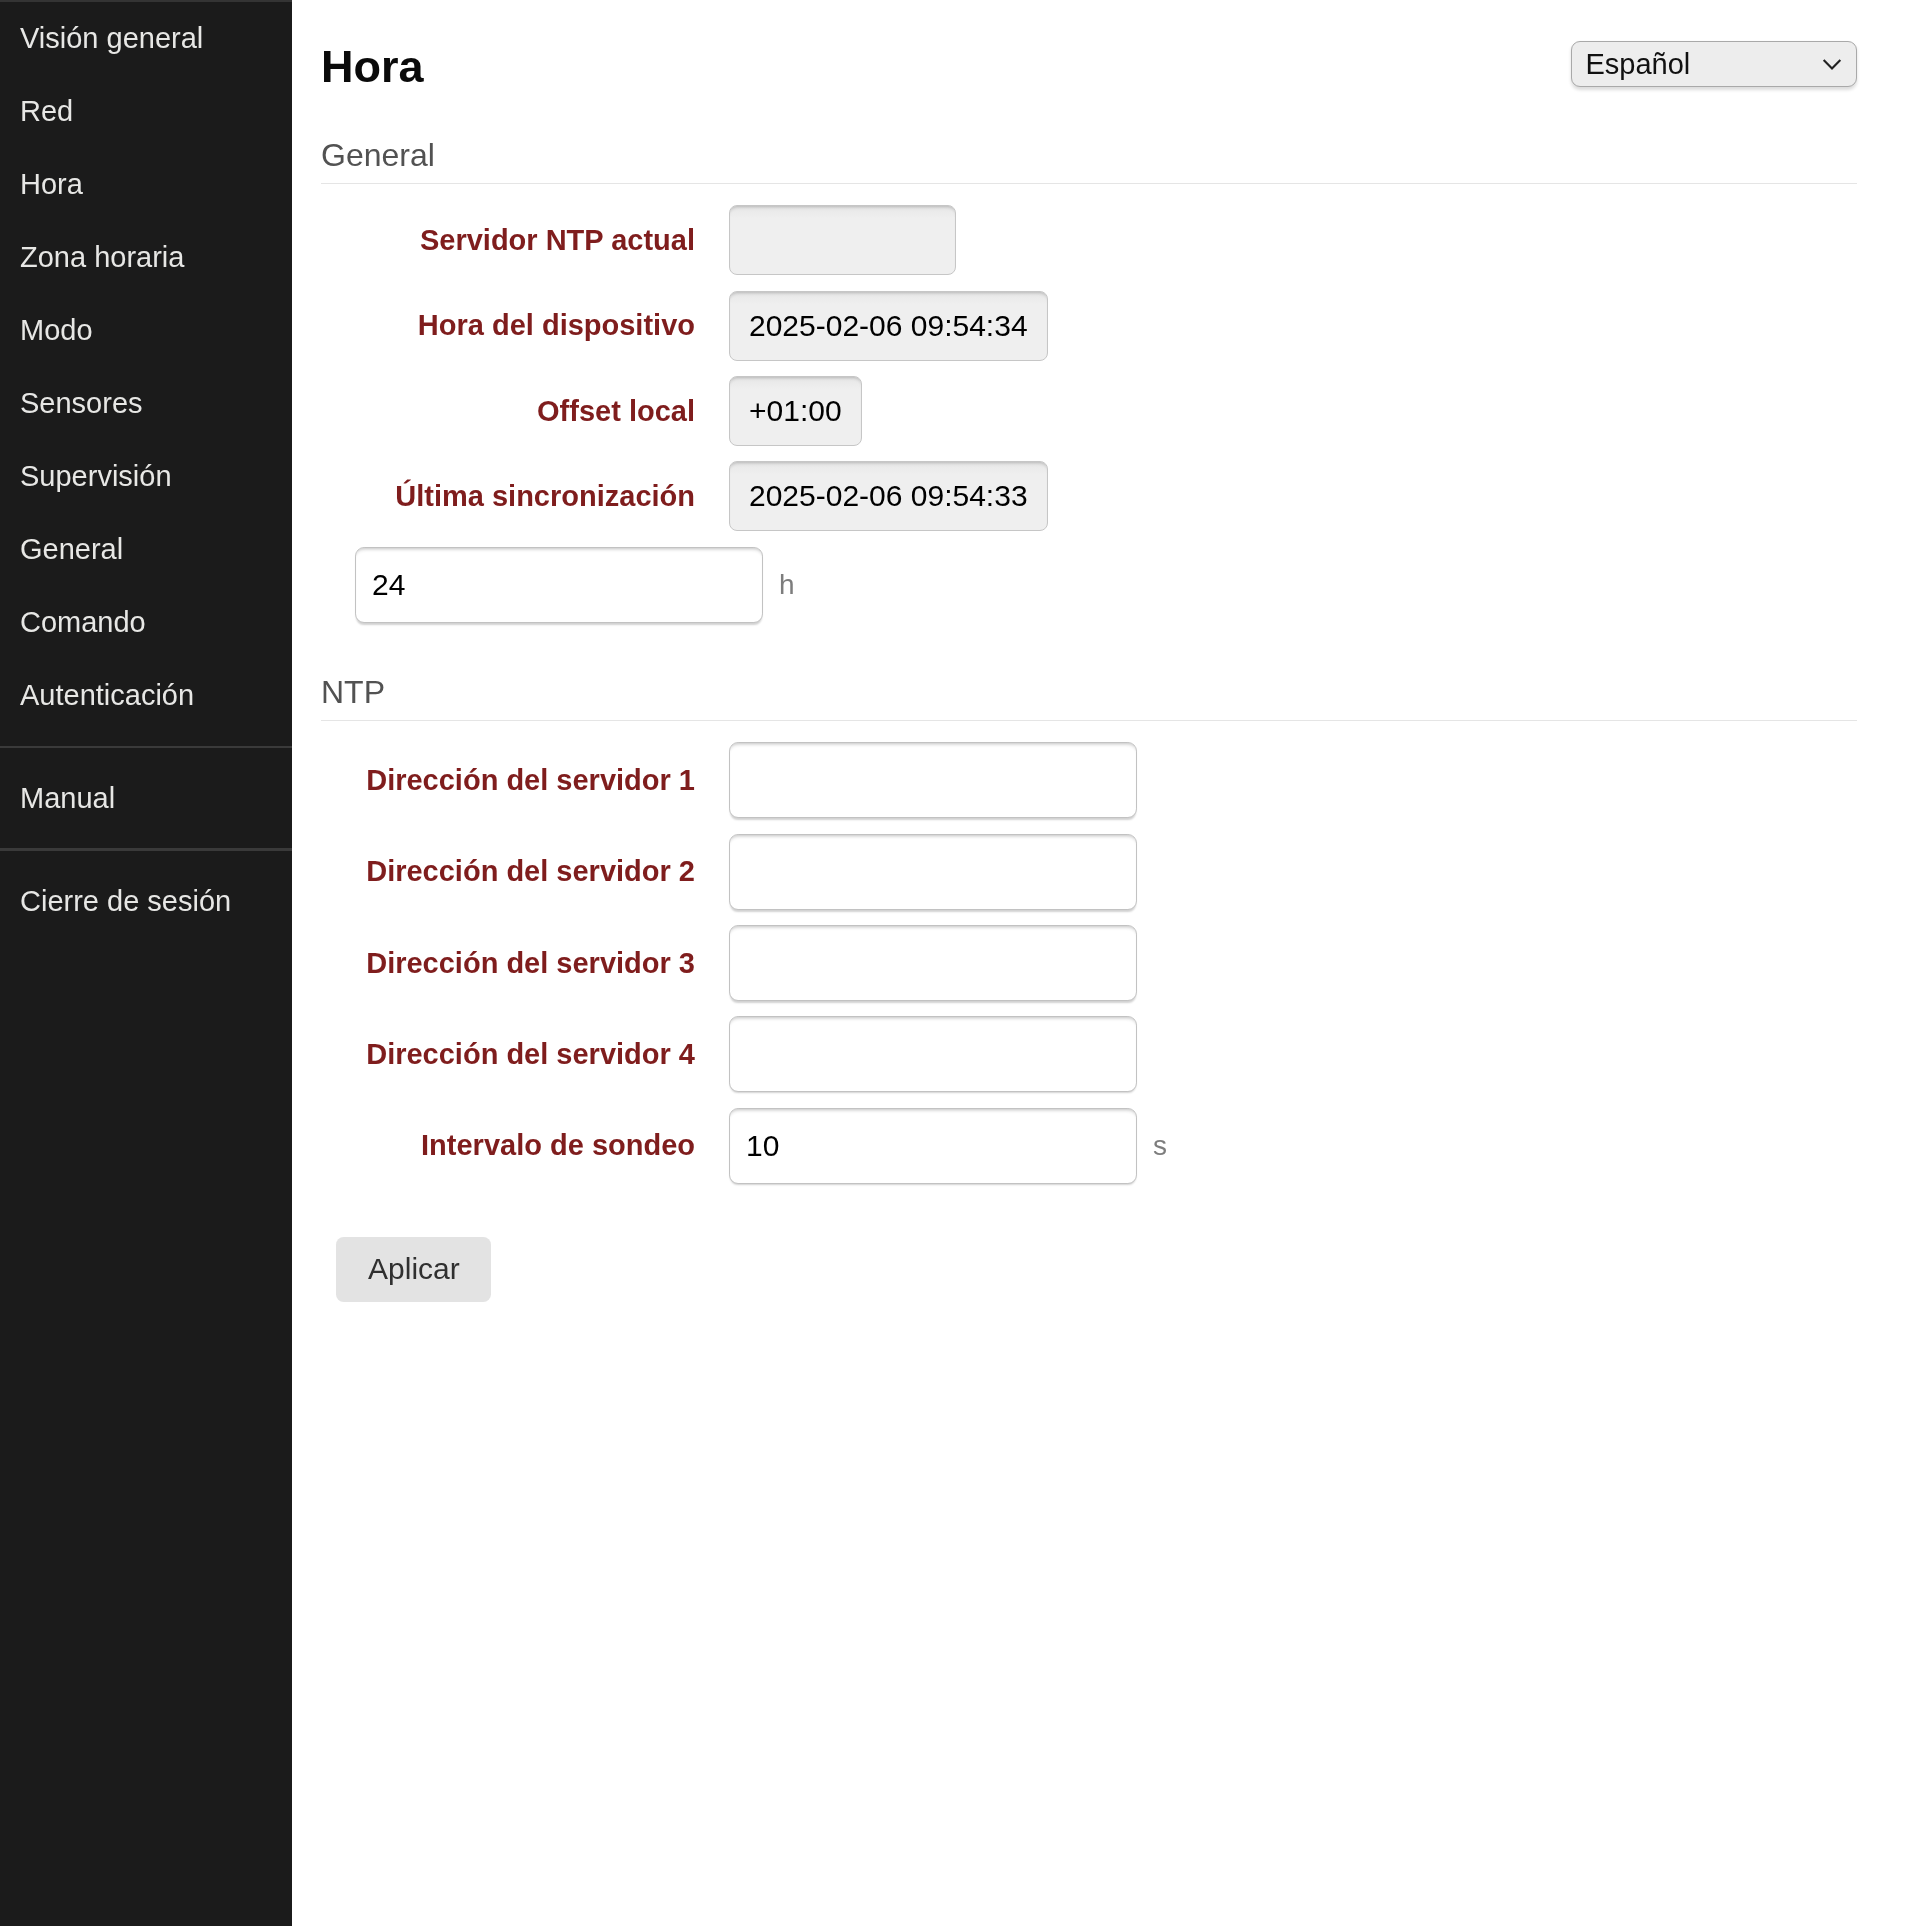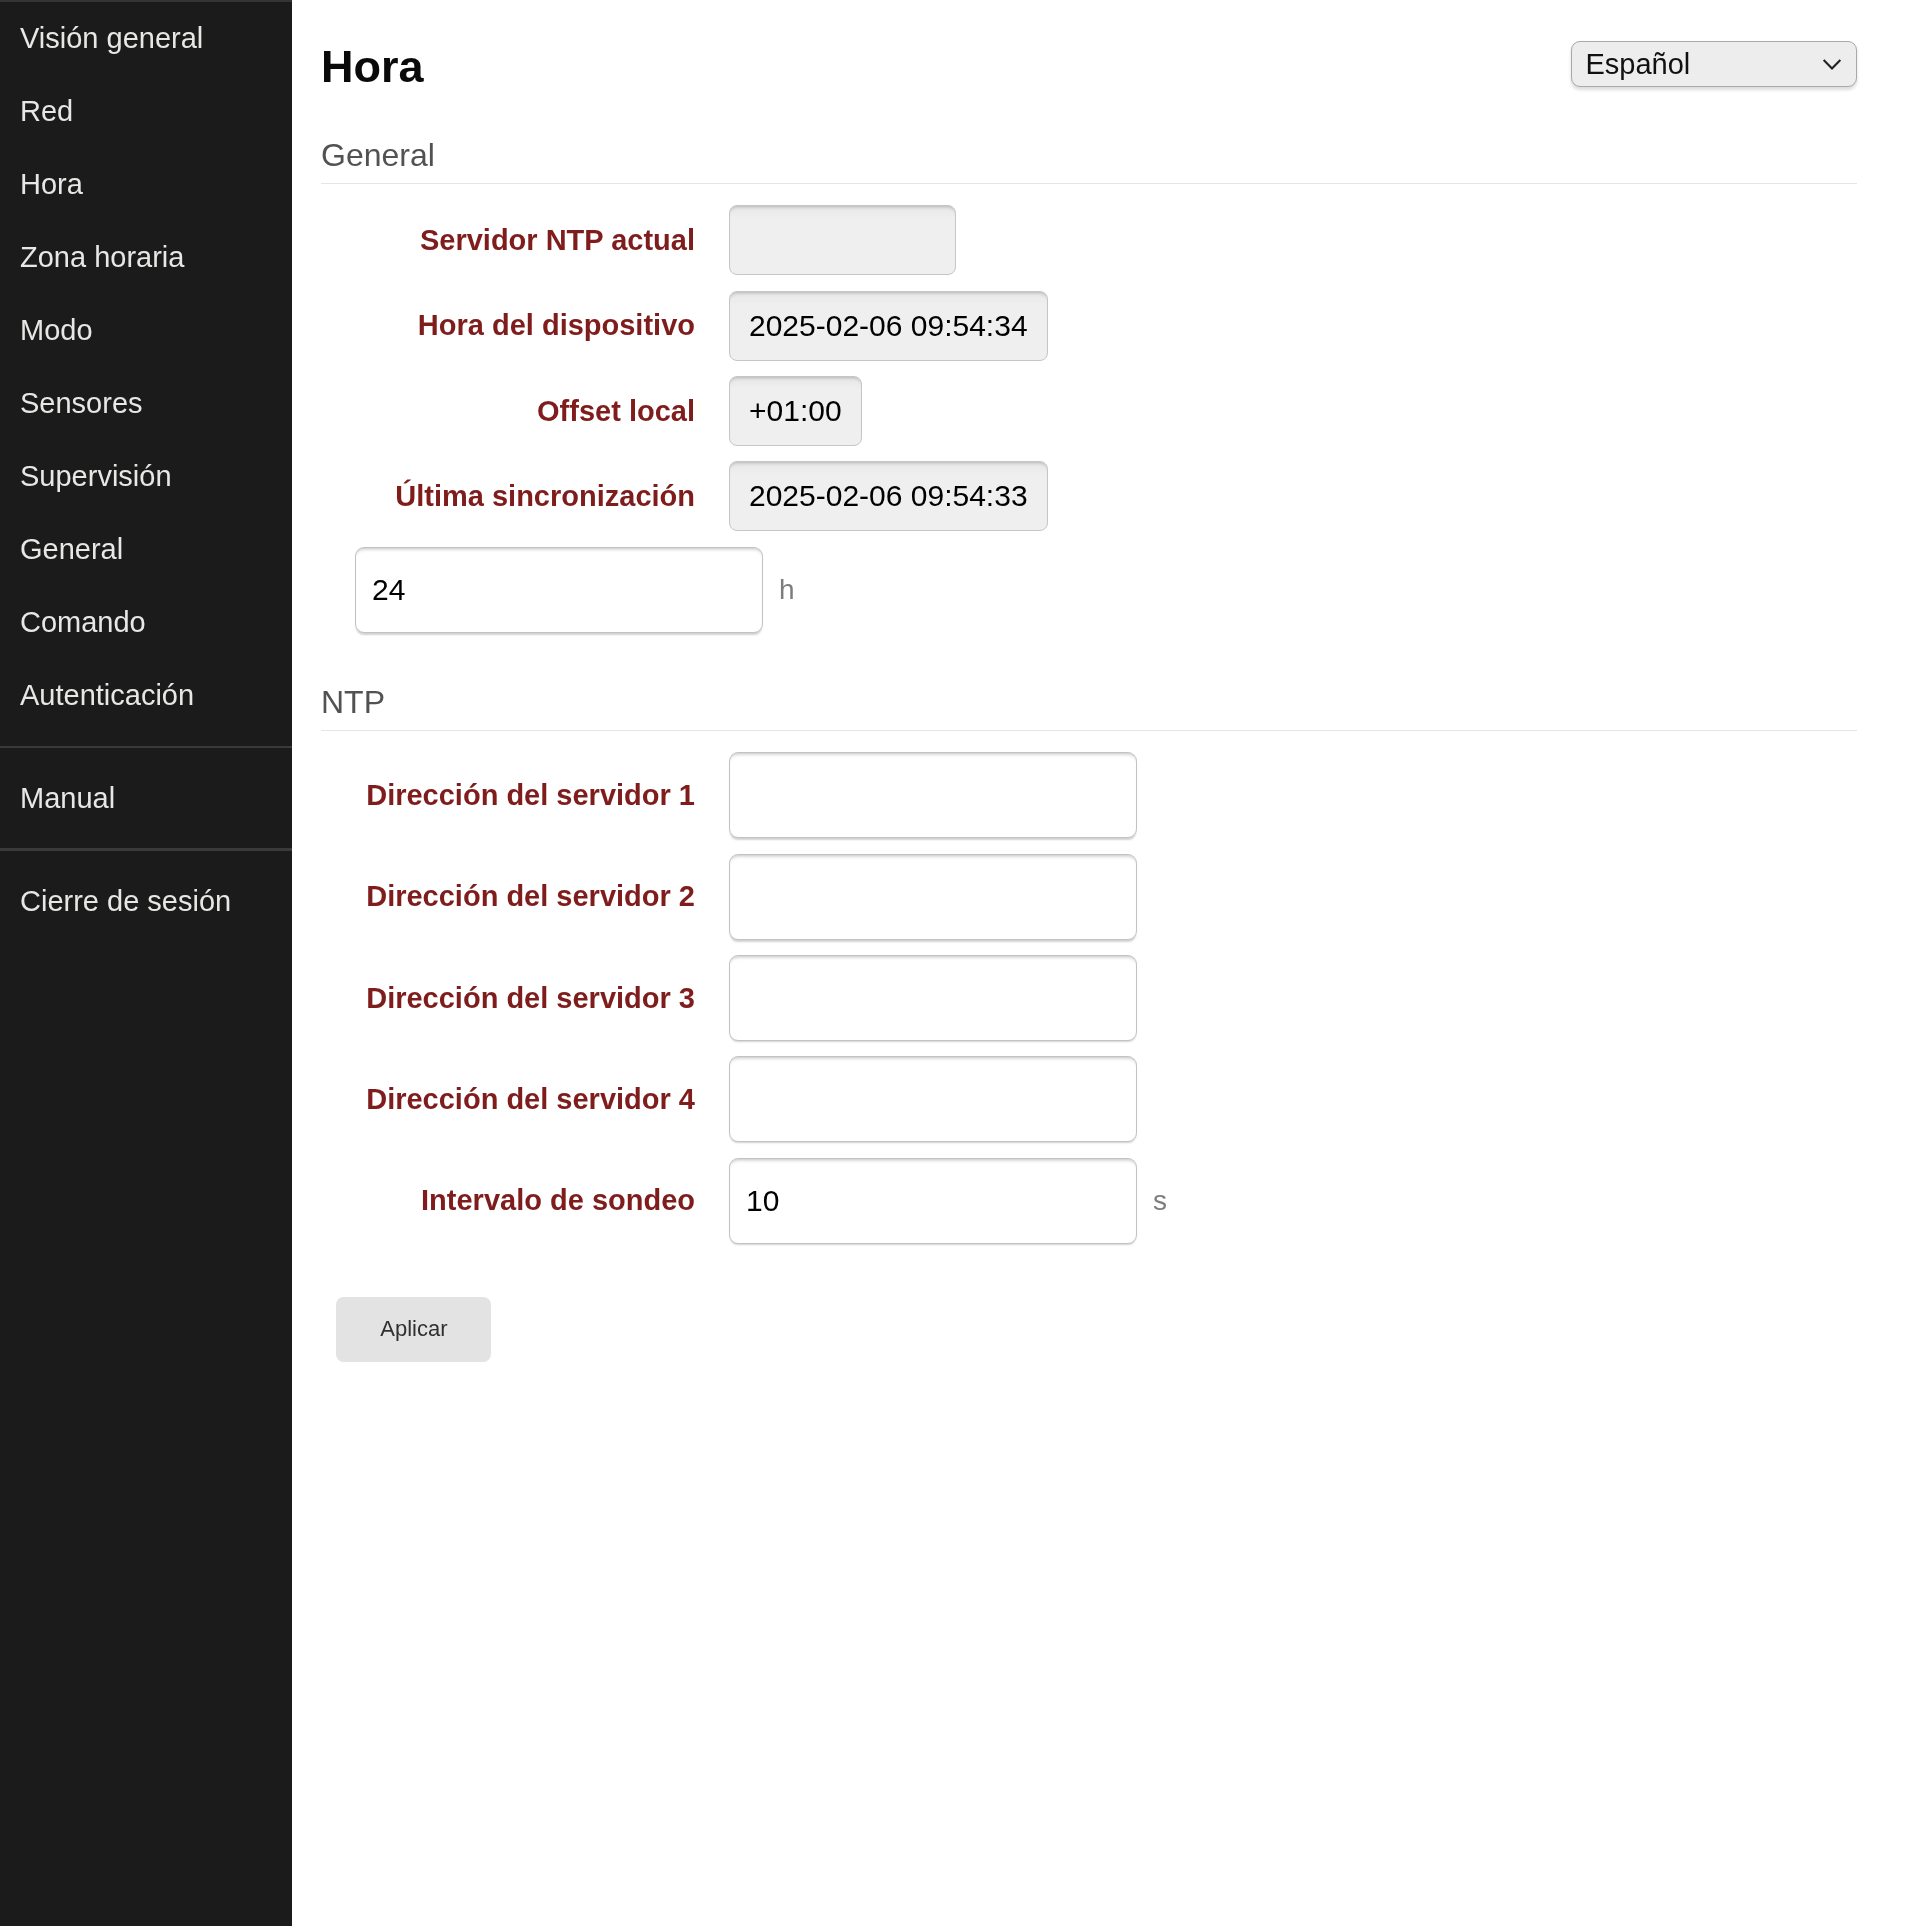--- a/index.html
+++ b/index.html
@@ -65,34 +65,34 @@
     box-sizing:border-box;height:70px;
     background:linear-gradient(#e7e7e7,#efefef 18%);
     border:1.4px solid #c6c6c6;border-radius:8px;
     box-shadow:inset 0 3.4px 3.4px -2.4px rgba(0,0,0,0.22);
     display:flex;align-items:center;
     padding:0 19px;font-size:30px;color:#000;white-space:nowrap;
   }
   .rbox.empty{width:227px;}
 
   input.tbox{
-    box-sizing:border-box;width:408px;height:86px;
+    box-sizing:border-box;width:408px;height:76px;
     background:#ffffff;border:1.4px solid #c2c2c2;border-radius:9.1px;
     box-shadow:inset 0 3.9px 3.9px -2.9px rgba(0,0,0,0.25),0 2.4px 1.9px -1.4px rgba(0,0,0,0.18);
     padding:0 16px;font-size:30px;color:#000;
     font-family:"Liberation Sans","DejaVu Sans",sans-serif;
     outline:none;
   }
   .suffix{font-size:28px;color:#7d7d7d;}
 
   .apply-btn{
     display:block;margin:53px 0 0 15.4px;
     width:155px;height:65px;
     background:#e3e3e3;border:none;border-radius:7.7px;
-    font-size:22px;color:#303030;
+    font-size:30px;color:#303030;
     font-family:"Liberation Sans","DejaVu Sans",sans-serif;
     cursor:pointer;
   }
 </style>
 </head>
 <body>
 
 <div class="page">
 
   <aside class="sidebar">

